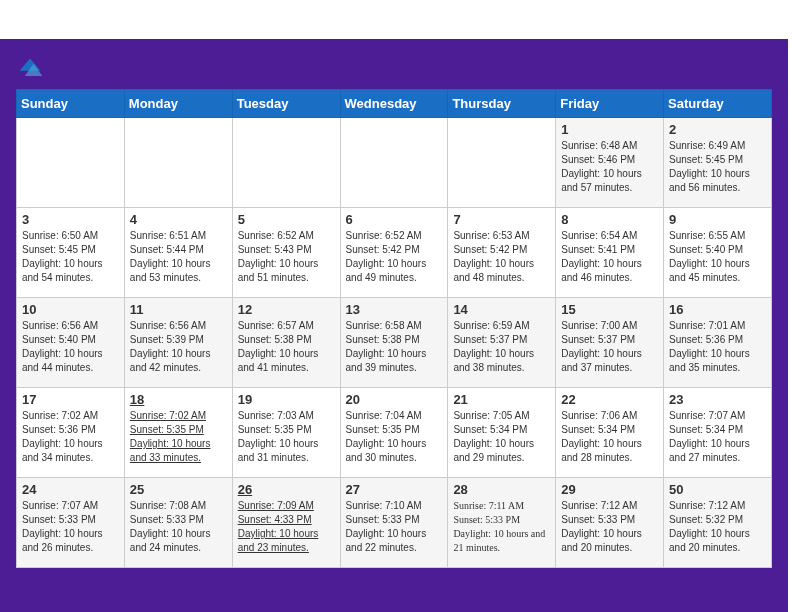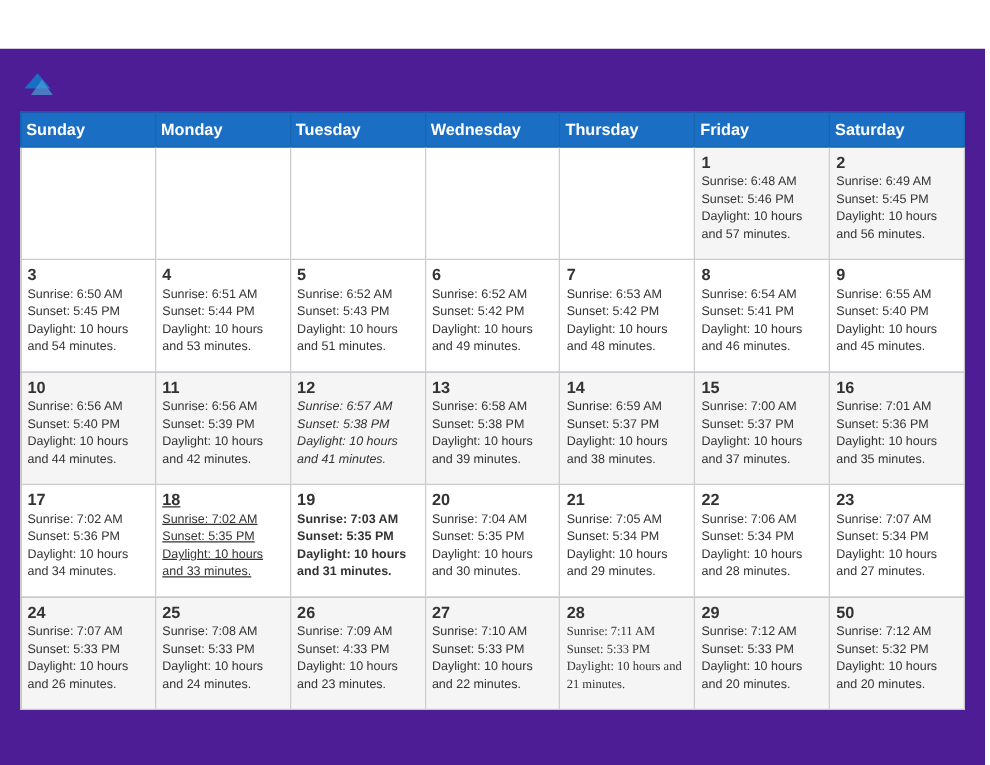--- a/index.html
+++ b/index.html
@@ -210,21 +210,21 @@
 Daylight: 10 hours and 44 minutes.</div>
           </td>
           <td style="background: rgb(245, 245, 245);">
             <span class="day-number">11</span>
             <div class="day-info" style="white-space: pre-line;">Sunrise: 6:56 AM
 Sunset: 5:39 PM
 Daylight: 10 hours and 42 minutes.</div>
           </td>
           <td style="background: rgb(245, 245, 245);">
             <span class="day-number">12</span>
-            <div class="day-info" style="white-space: pre-line; font-style: italic;">Sunrise: 6:57 AM
+            <div class="day-info" style="white-space: pre-line;">Sunrise: 6:57 AM
 Sunset: 5:38 PM
 Daylight: 10 hours and 41 minutes.</div>
           </td>
           <td style="background: rgb(245, 245, 245);">
             <span class="day-number">13</span>
             <div class="day-info" style="white-space: pre-line;">Sunrise: 6:58 AM
 Sunset: 5:38 PM
 Daylight: 10 hours and 39 minutes.</div>
           </td>
           <td style="background: rgb(245, 245, 245);">
@@ -254,21 +254,21 @@
 Daylight: 10 hours and 34 minutes.</div>
           </td>
           <td style="background: rgb(255, 255, 255); text-decoration: underline;">
             <span class="day-number">18</span>
             <div class="day-info" style="white-space: pre-line;">Sunrise: 7:02 AM
 Sunset: 5:35 PM
 Daylight: 10 hours and 33 minutes.</div>
           </td>
           <td style="background: rgb(255, 255, 255);">
             <span class="day-number">19</span>
-            <div class="day-info" style="white-space: pre-line; font-weight: bold;">Sunrise: 7:03 AM
+            <div class="day-info" style="white-space: pre-line;">Sunrise: 7:03 AM
 Sunset: 5:35 PM
 Daylight: 10 hours and 31 minutes.</div>
           </td>
           <td style="background: rgb(255, 255, 255);">
             <span class="day-number">20</span>
             <div class="day-info" style="white-space: pre-line;">Sunrise: 7:04 AM
 Sunset: 5:35 PM
 Daylight: 10 hours and 30 minutes.</div>
           </td>
           <td style="background: rgb(255, 255, 255);">
@@ -296,21 +296,21 @@
             <div class="day-info" style="white-space: pre-line;">Sunrise: 7:07 AM
 Sunset: 5:33 PM
 Daylight: 10 hours and 26 minutes.</div>
           </td>
           <td style="background: rgb(245, 245, 245);">
             <span class="day-number">25</span>
             <div class="day-info" style="white-space: pre-line;">Sunrise: 7:08 AM
 Sunset: 5:33 PM
 Daylight: 10 hours and 24 minutes.</div>
           </td>
-          <td style="background: rgb(245, 245, 245);">
+          <td style="background: rgb(245, 245, 245); text-decoration: underline;">
             <span class="day-number">26</span>
             <div class="day-info" style="white-space: pre-line;">Sunrise: 7:09 AM
 Sunset: 4:33 PM
 Daylight: 10 hours and 23 minutes.</div>
           </td>
           <td style="background: rgb(245, 245, 245);">
             <span class="day-number">27</span>
             <div class="day-info" style="white-space: pre-line;">Sunrise: 7:10 AM
 Sunset: 5:33 PM
 Daylight: 10 hours and 22 minutes.</div>

